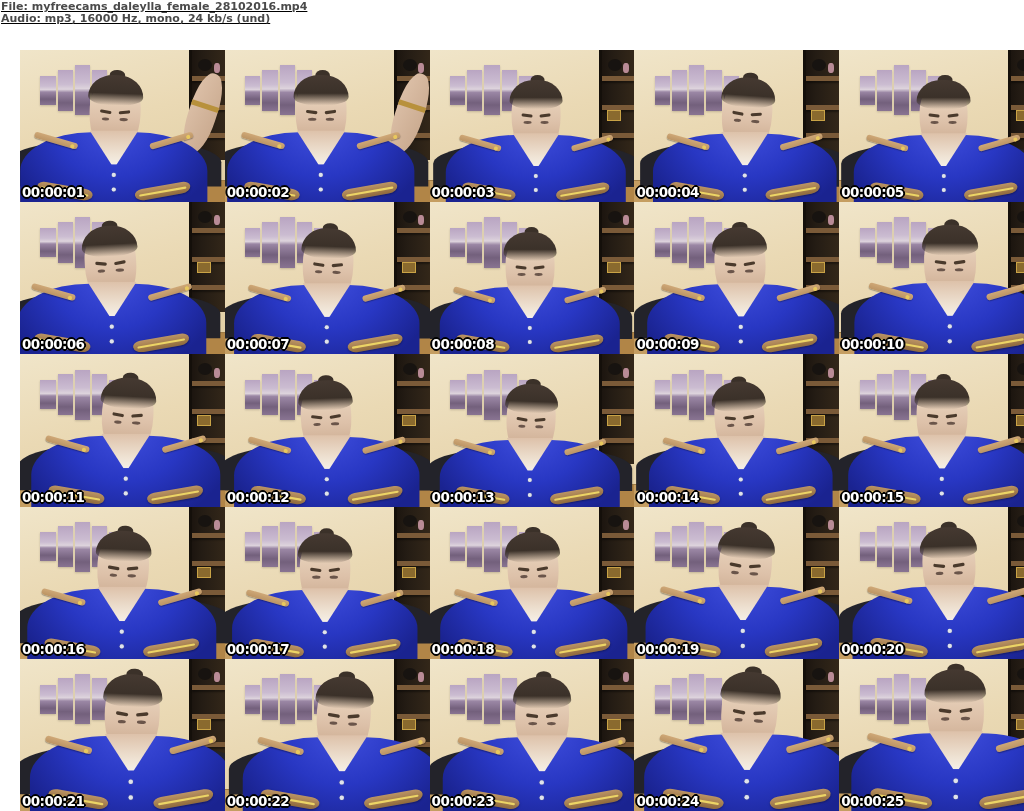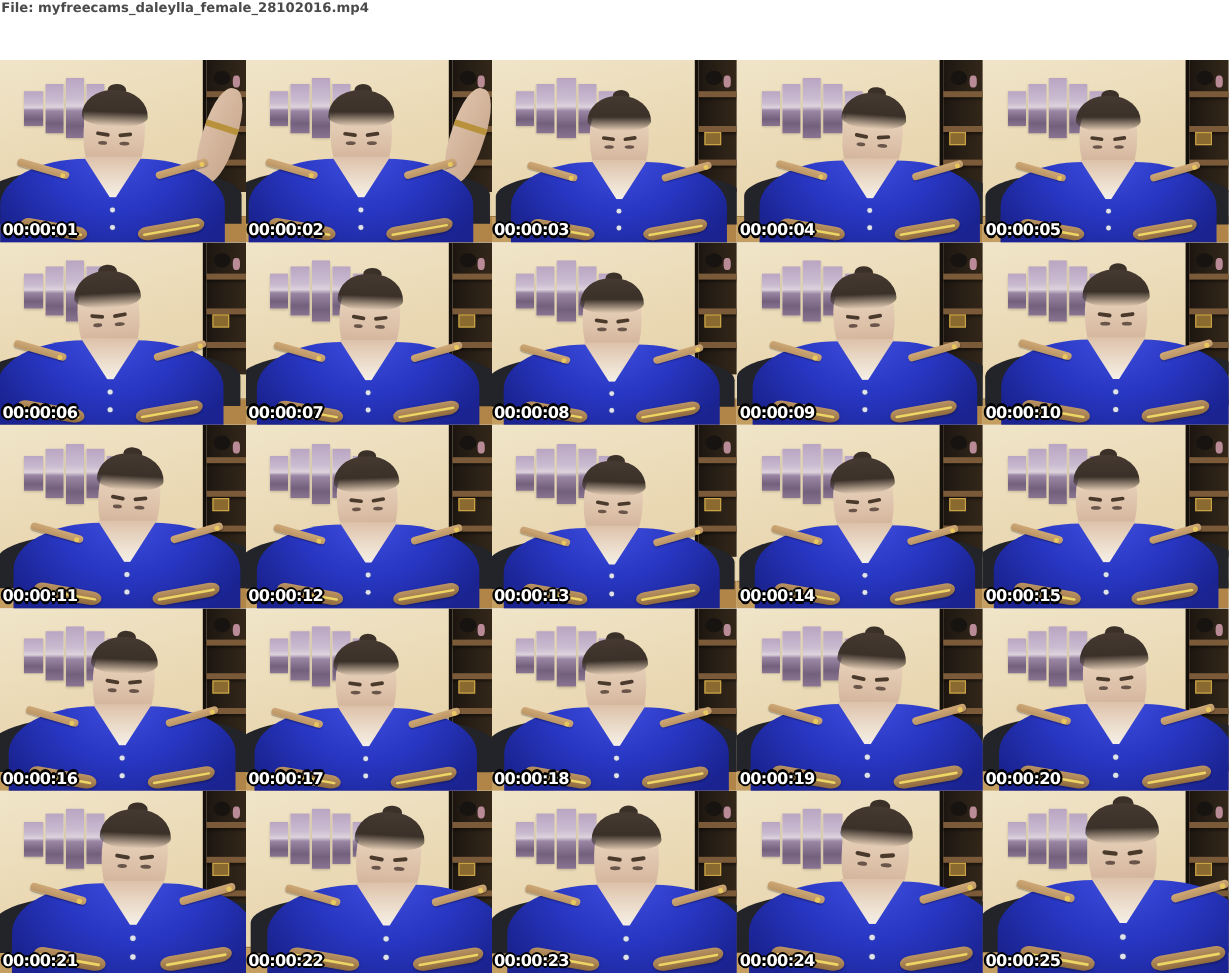--- a/index.html
+++ b/index.html
@@ -13,24 +13,24 @@
     --art-sky:#b9a5c2; --art-light:#ddd3dc; --art-sea:#73607c;
     --chair:#23232a; --timestamp-text:#ffffff; --timestamp-outline:#000000;
   }
   html,body{margin:0;padding:0;}
   body{
     width:1024px;height:811px;overflow:hidden;
     background:var(--page-background);
     font-family:"DejaVu Sans","Liberation Sans",sans-serif;
   }
   
-  .file-info{height:50px;box-sizing:border-box;padding:1px 8px 0 1px;background:var(--page-background);}
+  .file-info{height:50px;box-sizing:border-box;padding:1px 8px 0 1px;background:var(--page-background);text-decoration:underline;}
   .info-line{font-size:11px;line-height:12.2px;font-weight:bold;color:var(--header-text);white-space:pre;}
   
-  .grid{display:grid;grid-template-columns:repeat(5,204.8px);grid-auto-rows:152.2px;width:816px;}
+  .grid{display:grid;grid-template-columns:repeat(5,204.8px);grid-auto-rows:152.2px;width:816px;margin-left:20px;}
   .thumb{position:relative;overflow:hidden;box-shadow:inset 0 0 0 1px rgba(110,92,60,.14);}
   
   .wall{position:absolute;inset:0;background:linear-gradient(165deg,var(--wall-light) 0%,var(--wall) 45%,#e0cda2 100%);}
   .floor{position:absolute;left:0;right:0;bottom:0;height:14%;
     background:repeating-linear-gradient(90deg,var(--floor) 0 26px,#bb9254 26px 27px,var(--floor-dark) 27px 52px,#c8a166 52px 53px);
     border-top:1px solid #9d7a44;}
   .picture{position:absolute;left:10%;top:10%;width:41%;height:33%;display:flex;align-items:center;gap:2px;}
   .panel{flex:1;background:linear-gradient(180deg,var(--art-sky) 0%,#cbbcd1 35%,var(--art-light) 47%,#9a86a4 55%,var(--art-sea) 80%,#897492 100%);
     box-shadow:0 1px 2px rgba(0,0,0,.18);}
   .p1,.p5{height:58%;} .p2,.p4{height:82%;} .p3{height:100%;}
@@ -89,20 +89,21 @@
       -1px 1px 0 var(--timestamp-outline),1px 1px 0 var(--timestamp-outline),
       -2px 0 0 var(--timestamp-outline),2px 0 0 var(--timestamp-outline),
       0 -2px 0 var(--timestamp-outline),0 2px 0 var(--timestamp-outline);}
 </style>
 </head>
 <body>
 
 <div>
   <header class="file-info">
     <div class="info-line">File: myfreecams_daleylla_female_28102016.mp4</div>
+    <div class="info-line">Audio: mp3, 16000 Hz, mono, 24 kb/s (und)</div>
   </header>
   <div class="grid">
       <div class="thumb arm-raised" style="--px: 46%; --zoom: 1.04; --tilt: 2deg;">
     <div class="wall"></div>
     <div class="floor"></div>
     <div class="picture">
       <span class="panel p1"></span>
       <span class="panel p2"></span>
       <span class="panel p3"></span>
       <span class="panel p4"></span>

